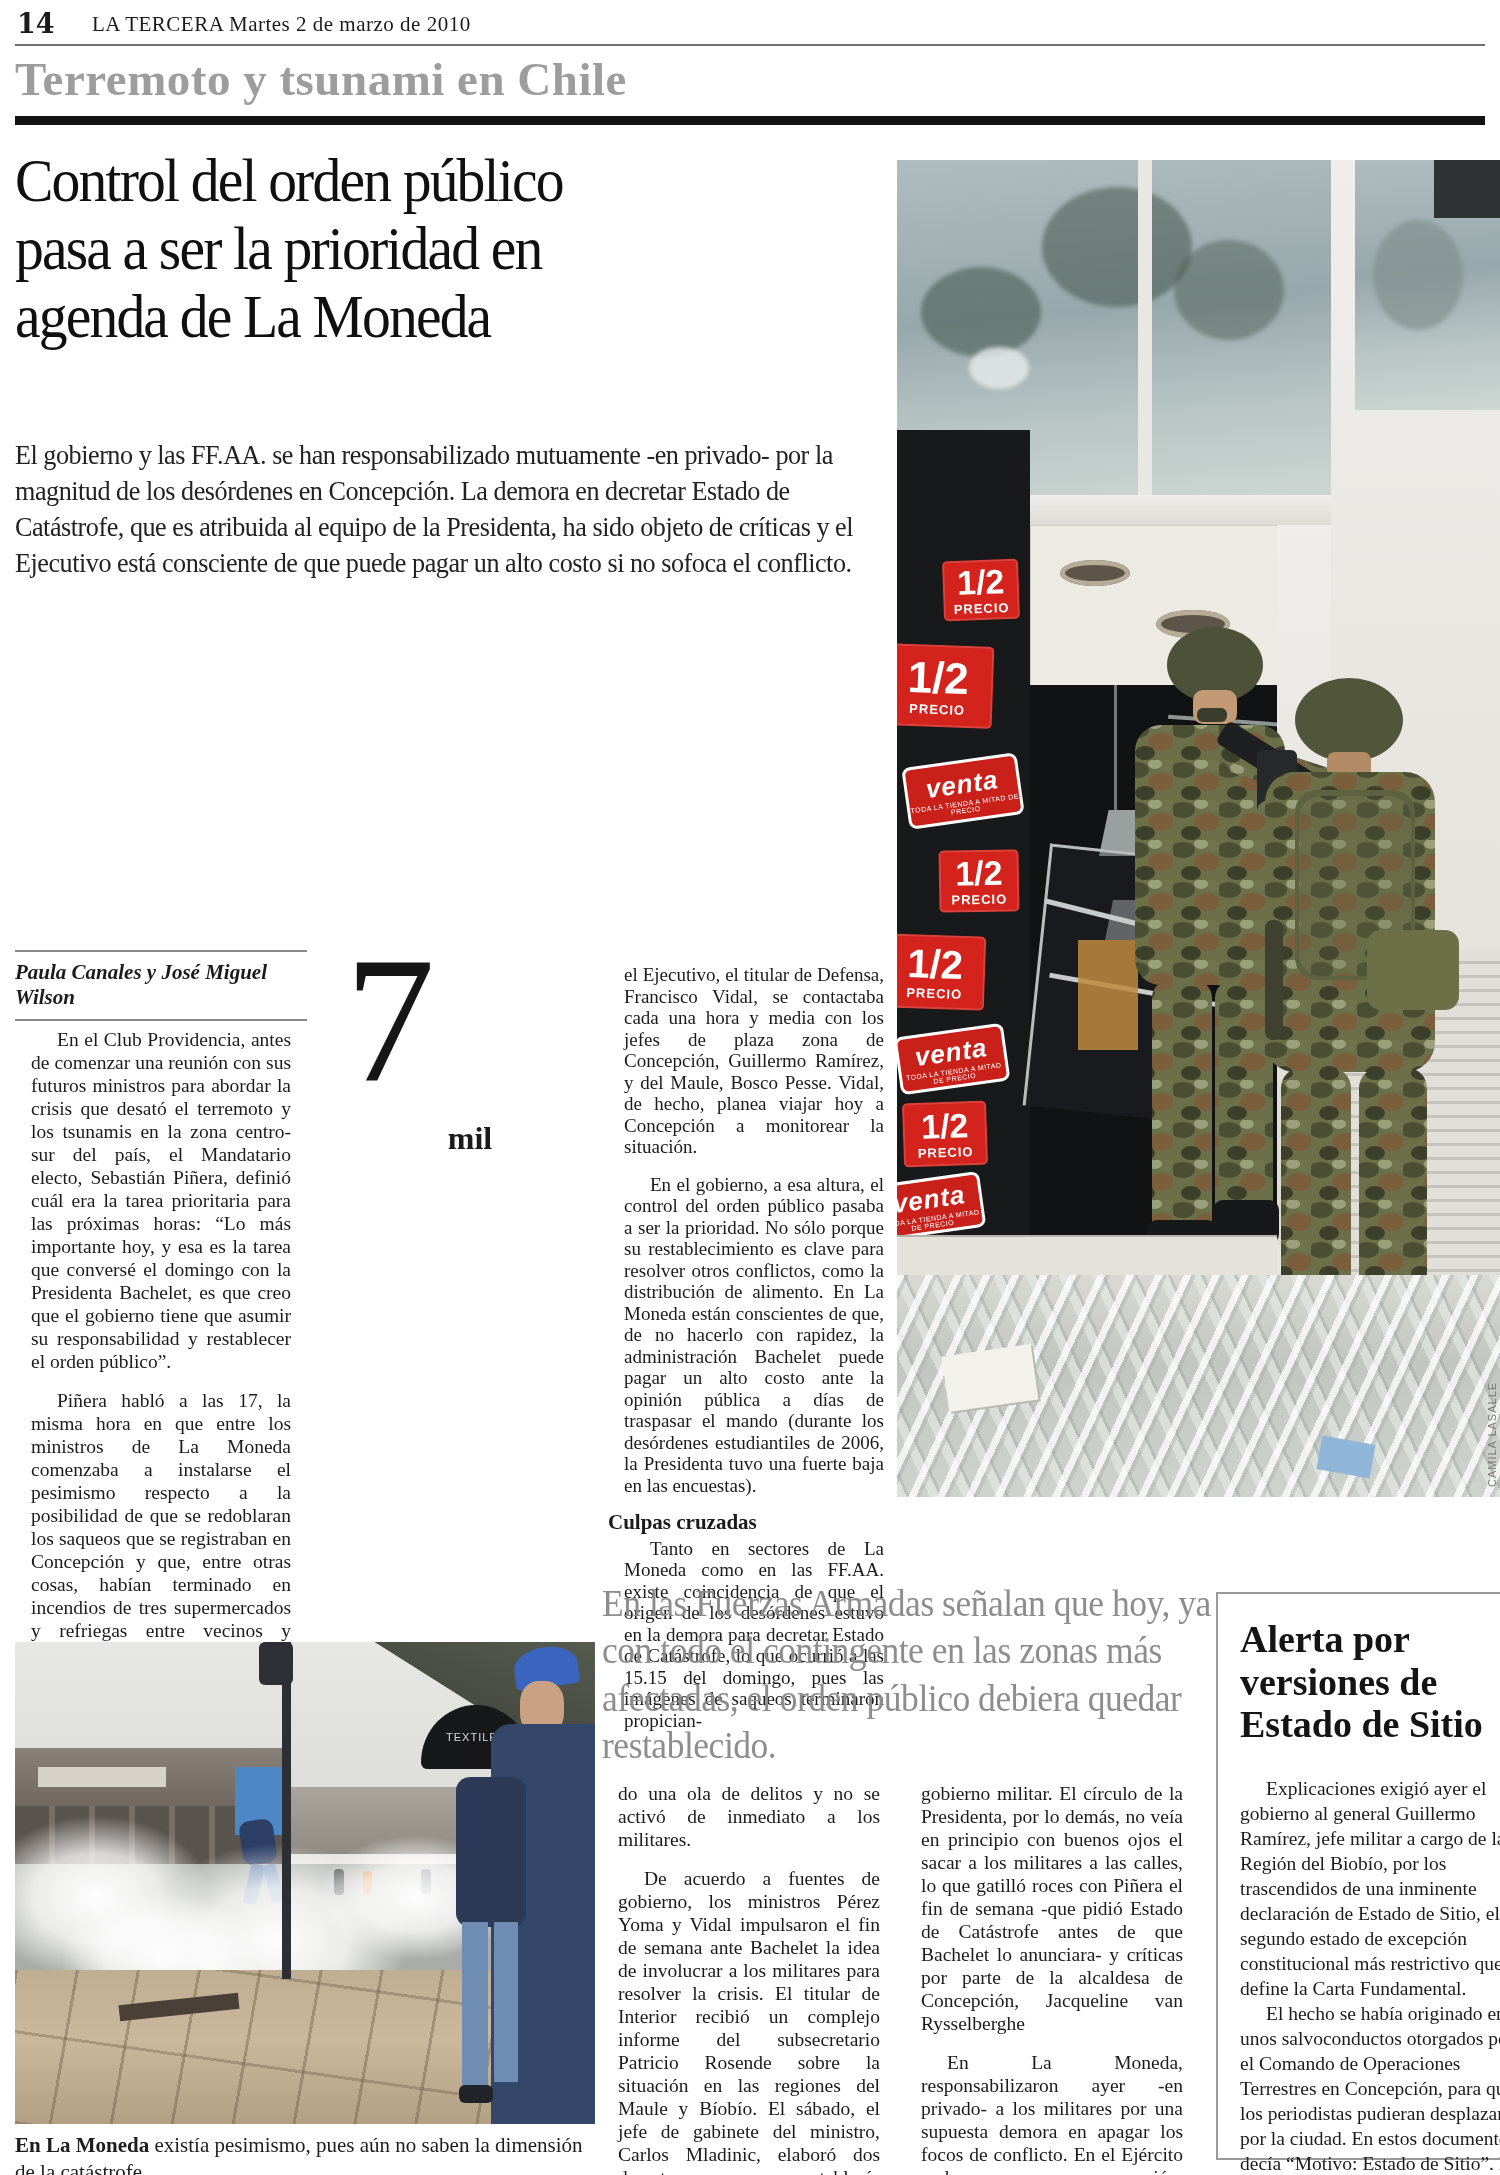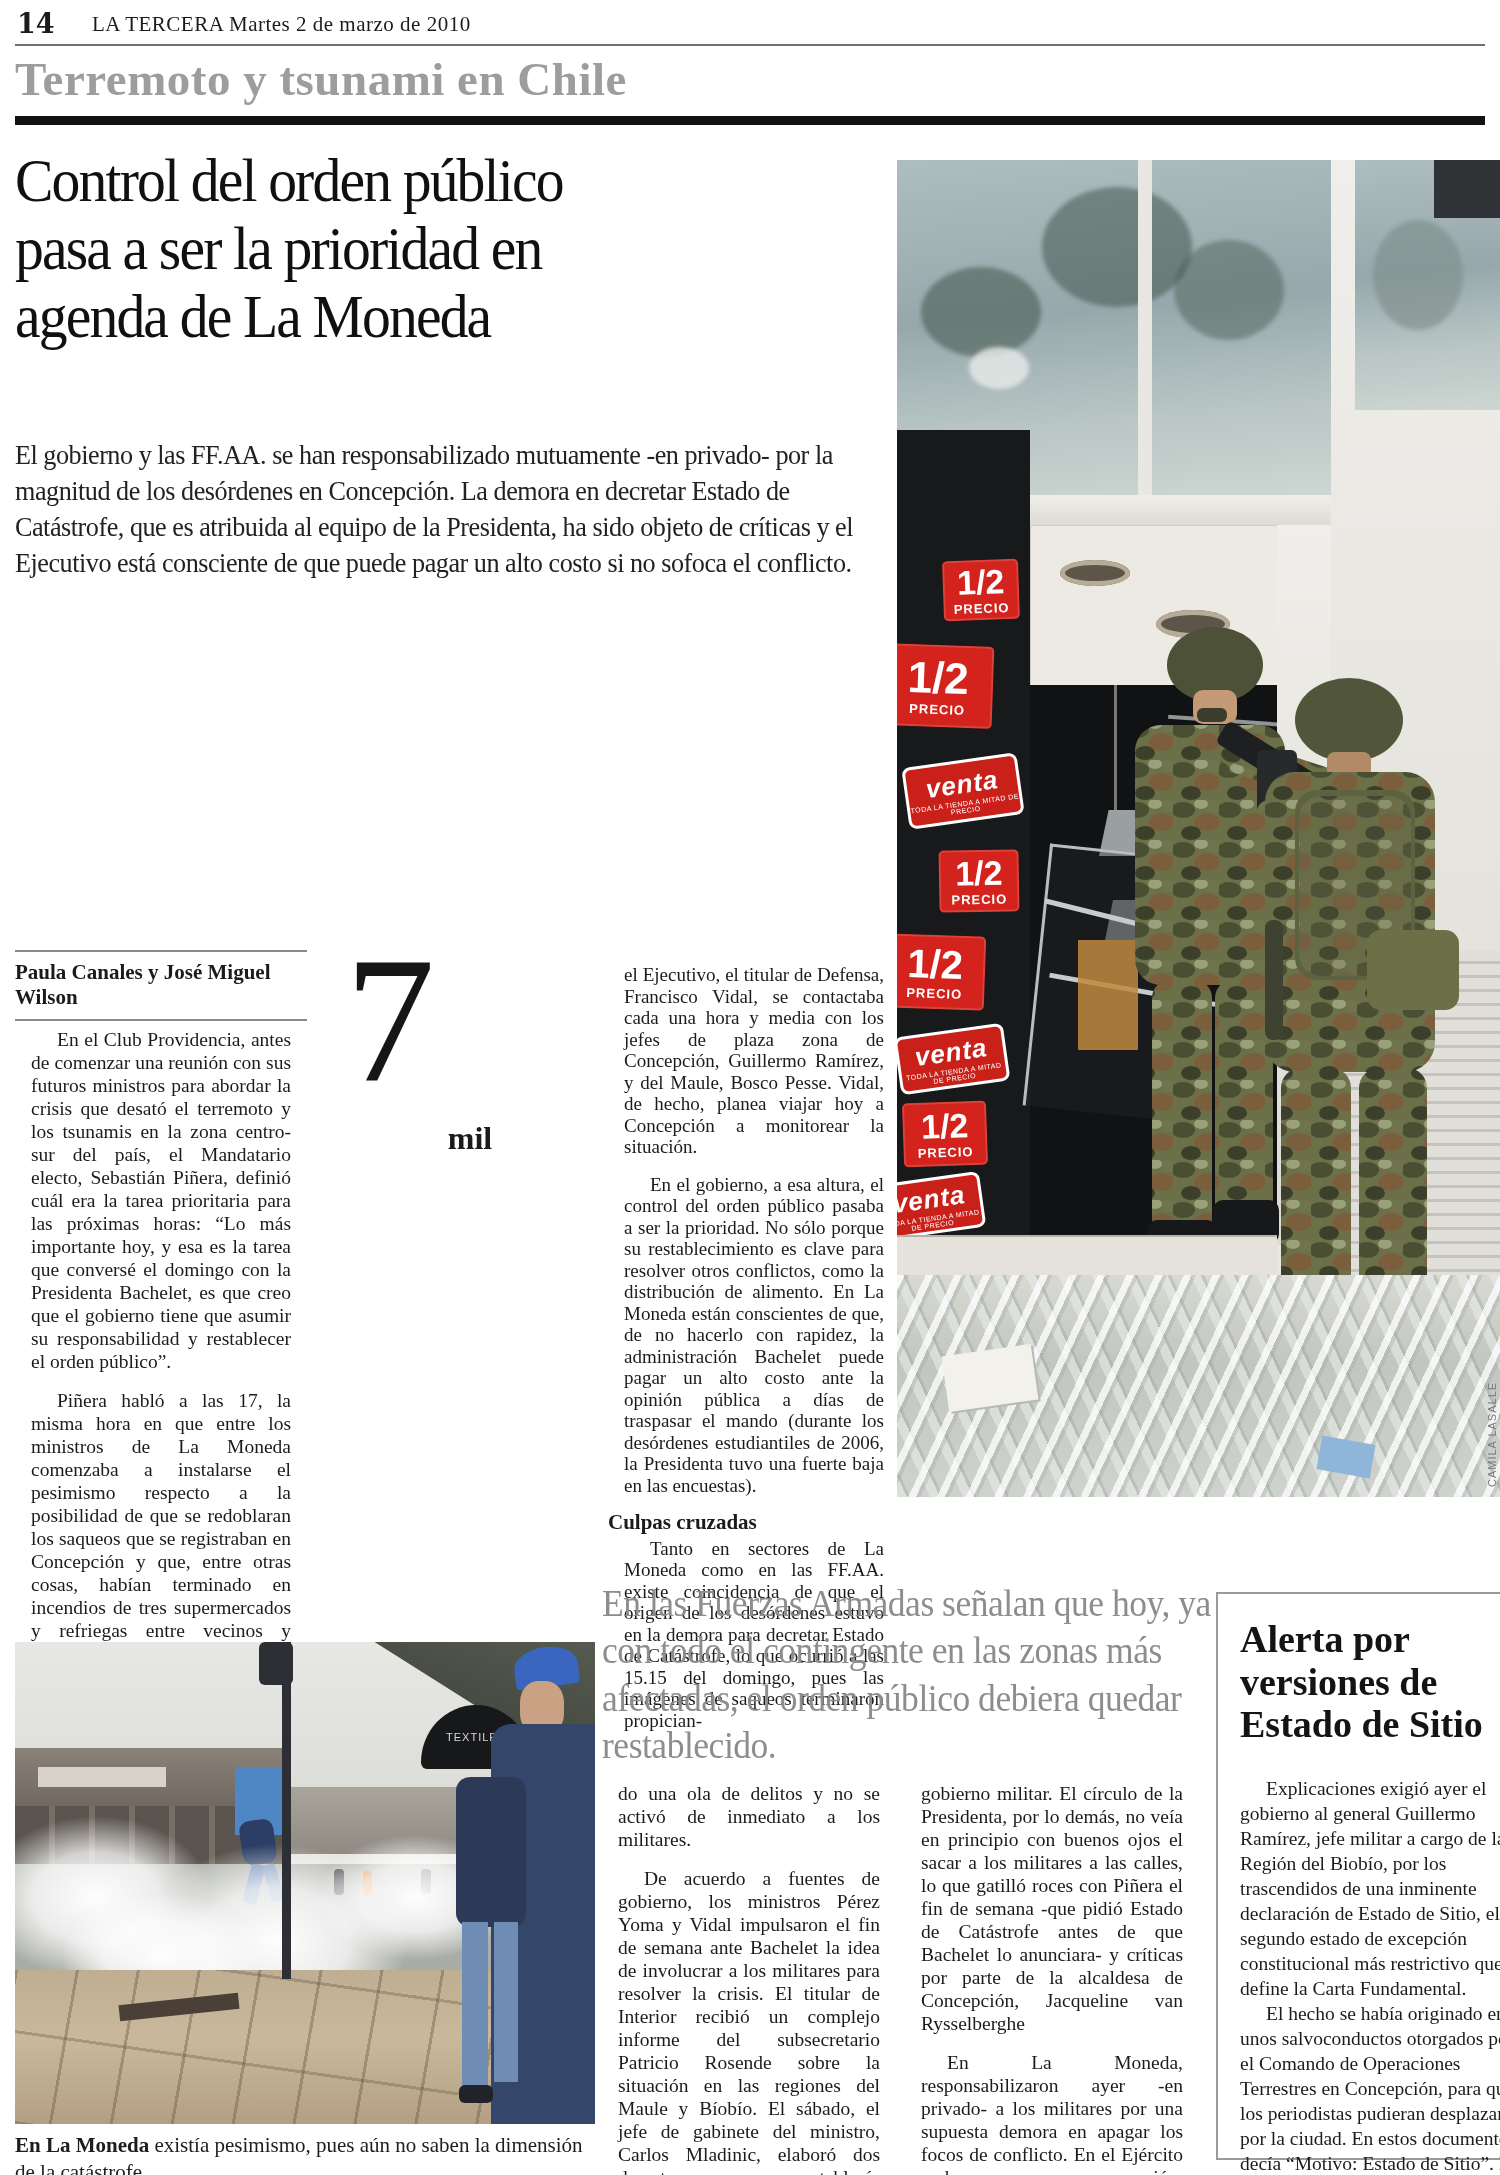--- a/index.html
+++ b/index.html
@@ -14,21 +14,21 @@
   .section-title{font-size:47px;font-weight:bold;color:#9d9d9d;letter-spacing:.5px;}
   .black-bar{height:9px;background:#121212;}
 
   
   .headline{font-size:62px;line-height:1.1;font-weight:500;letter-spacing:-2px;
             transform:scaleX(.93);transform-origin:left top;margin:0;color:#101010;}
   .lede{font-size:27px;line-height:1.33;letter-spacing:-.5px;transform:scaleX(.97);transform-origin:left top;color:#222;}
 
   
   .byline-box{border-top:2px solid #8a8a8a;border-bottom:2px solid #8a8a8a;padding:8px 0 9px 0;}
-  .byline{font-weight:bold;font-size:21px;}
+  .byline{font-weight:bold;font-size:21px;font-style:italic;}
 
   
   .bodycol{font-size:19.5px;line-height:23px;text-align:justify;}
   .bodycol p{margin:16px;}
   .bodycol p.ind{text-indent:26px;}
   .bodycol p + p{margin-top:0px;}
   .subhead{font-weight:bold;font-size:21px;margin:14px 0 4px 0 !important;text-align:left;}
 
   
   .stat-number{font-size:180px;line-height:.9;font-weight:normal;color:#161616;}

